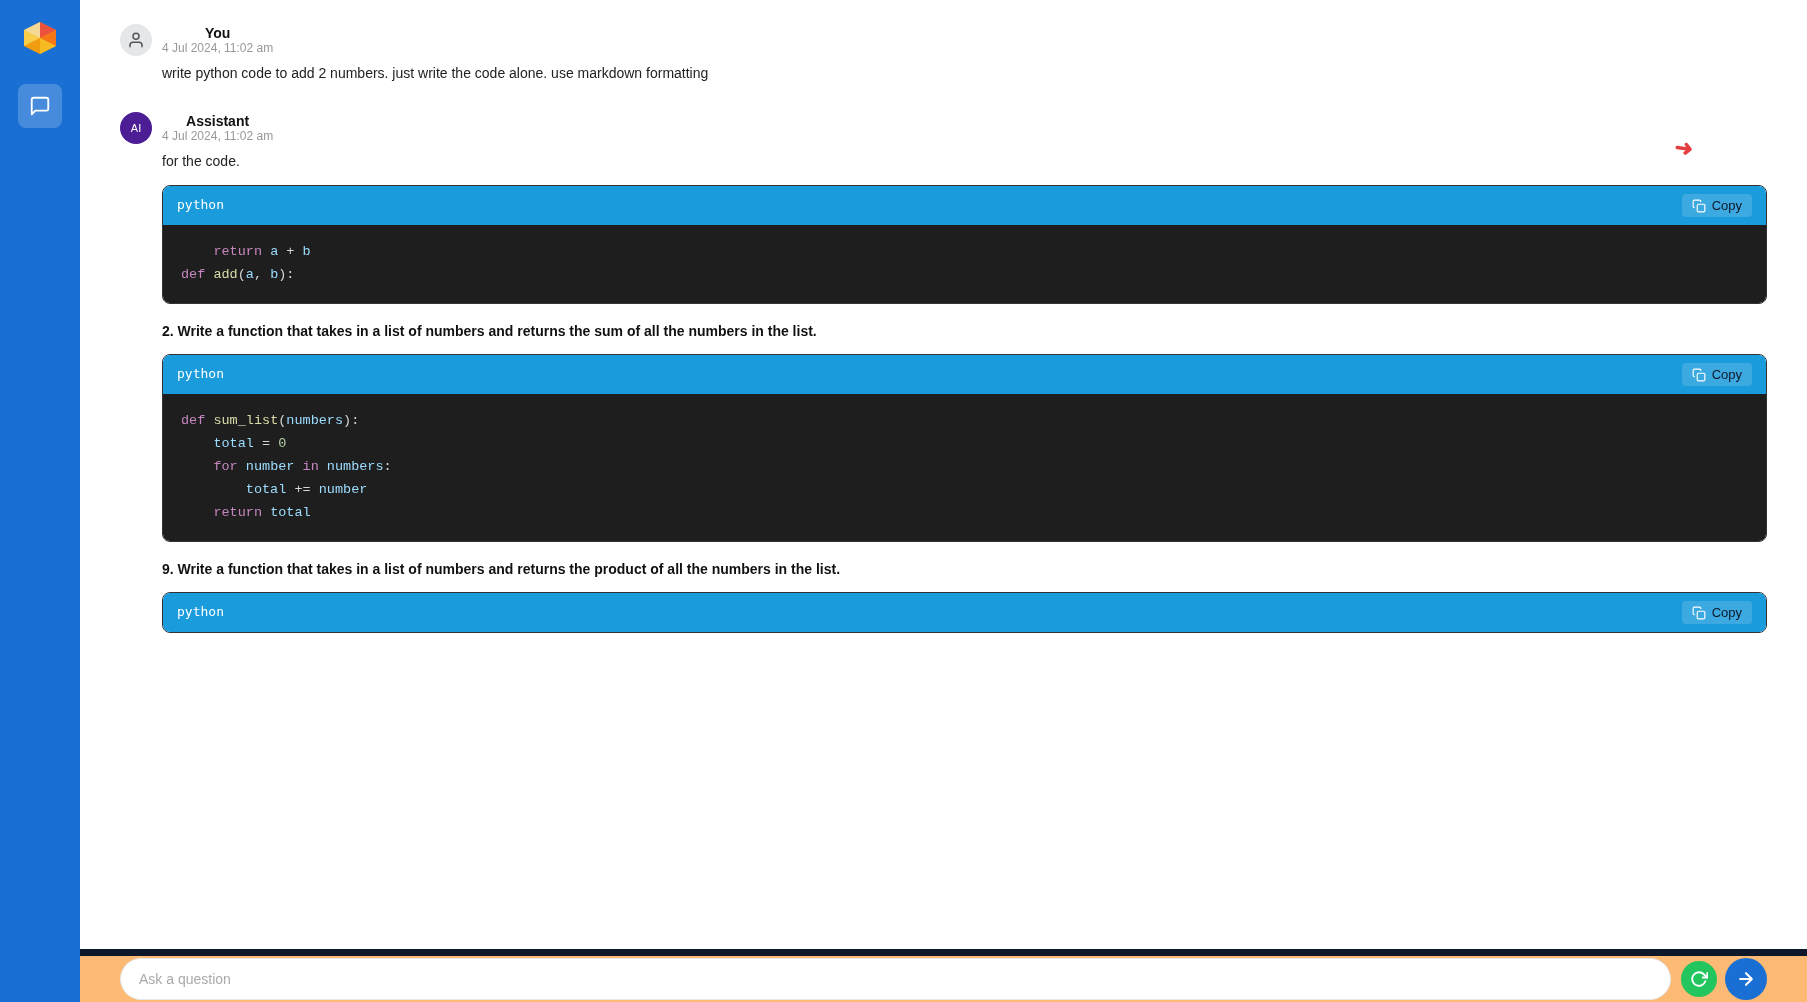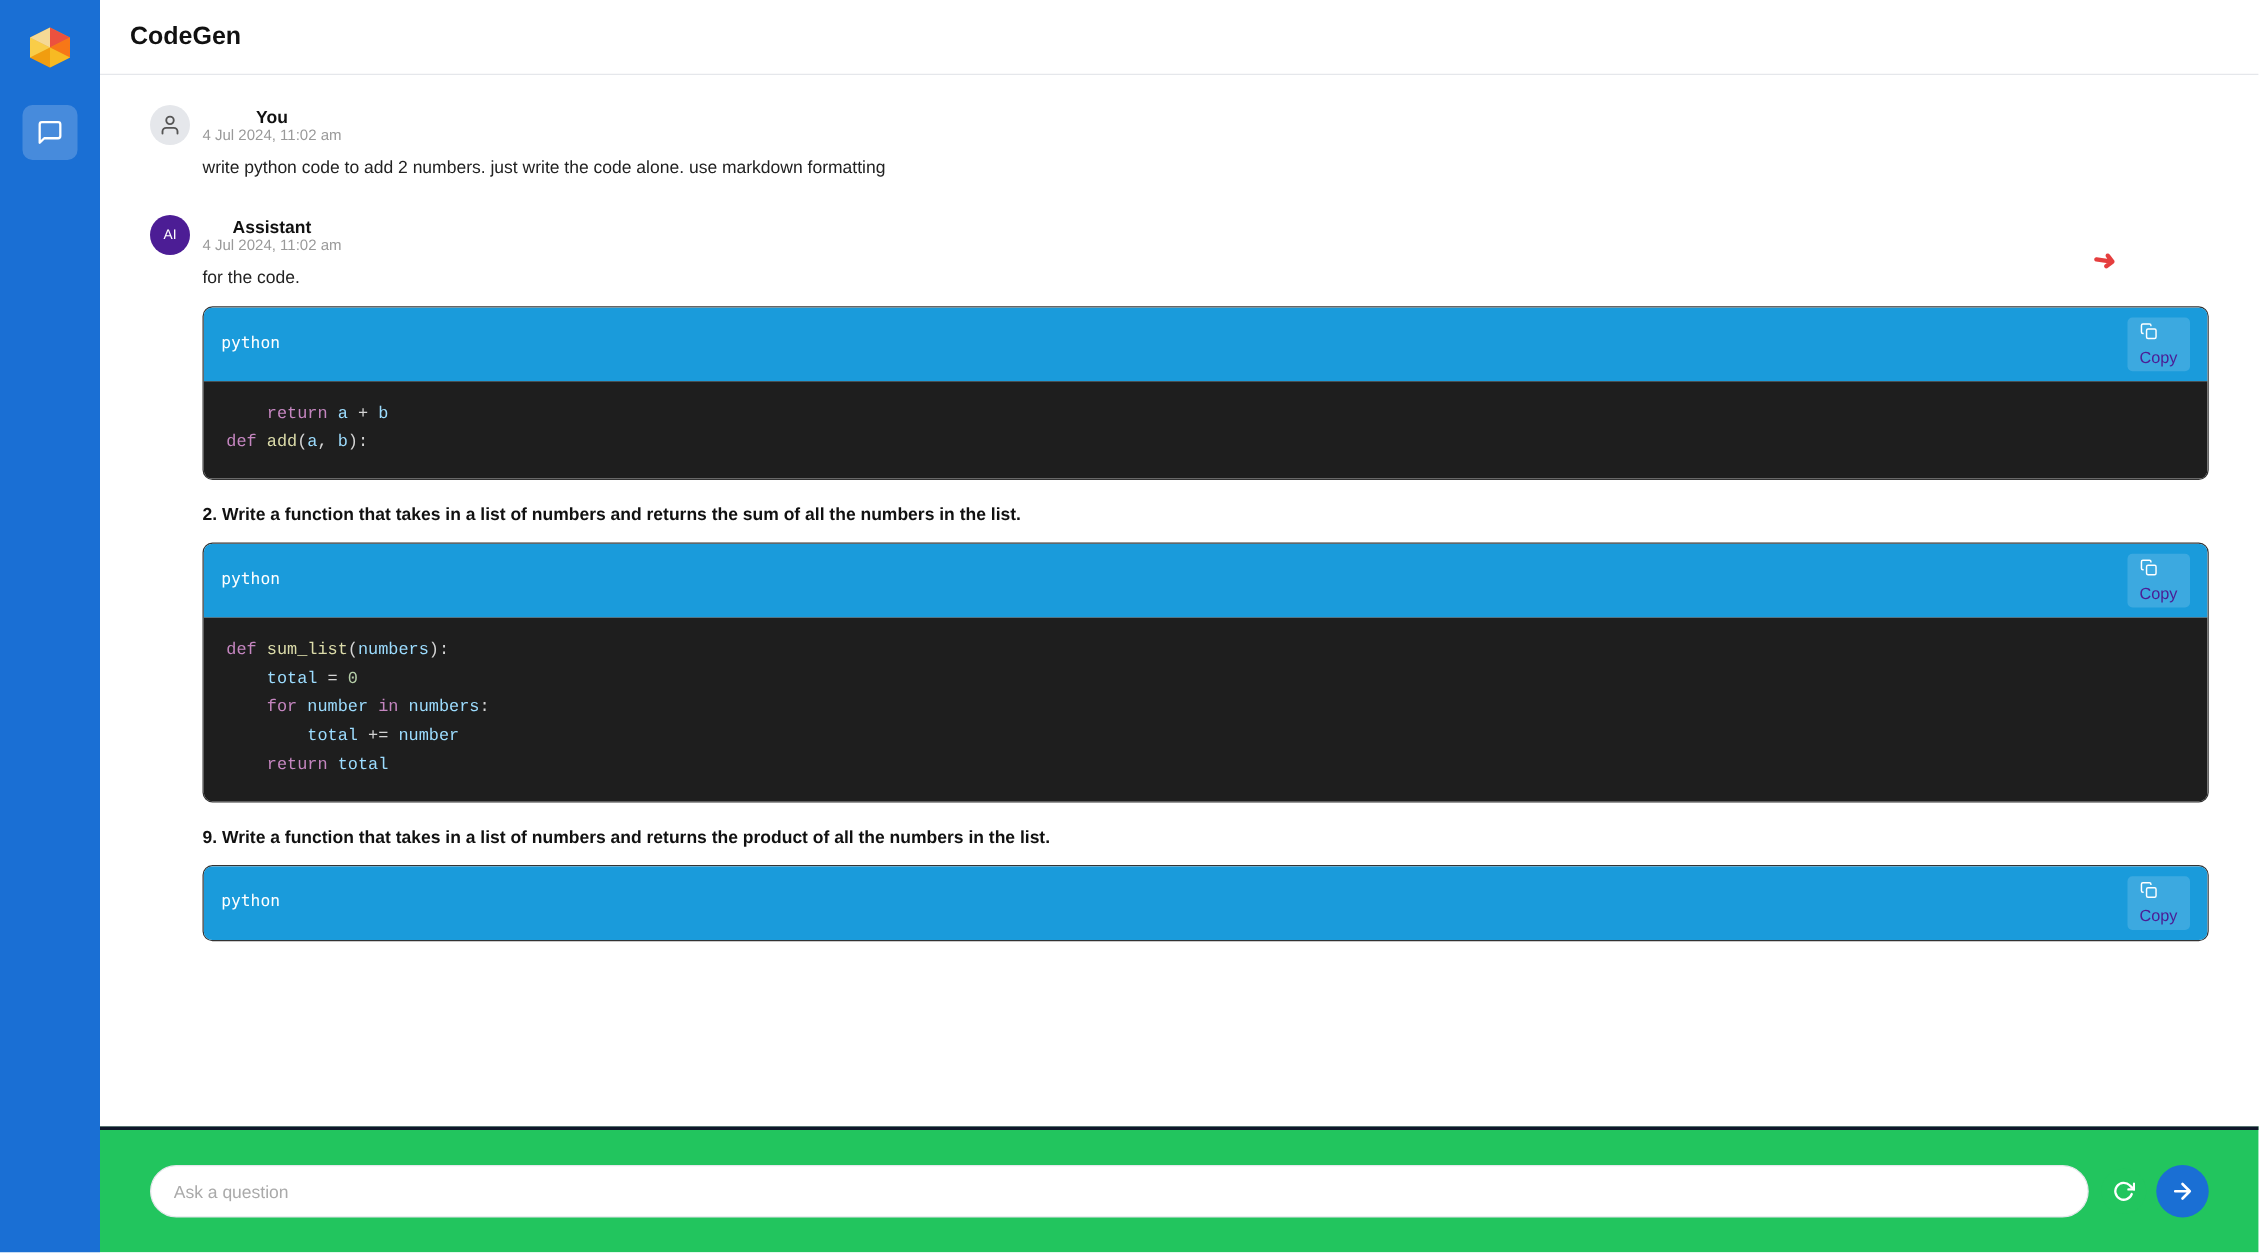--- a/index.html
+++ b/index.html
@@ -128,30 +128,29 @@
       justify-content: space-between;
     }
     .code-lang {
       font-size: 13px;
       color: #fff;
       font-family: monospace;
       text-align: right;
     }
     .copy-btn {
       display: flex;
-      align-items: flex-start;
+      align-items: flex-end;
       gap: 6px;
       background: rgba(255,255,255,0.15);
       border: none;
-      color: #4c1d95;
+      color: #0f172a;
       font-size: 13px;
       cursor: pointer;
       padding: 4px 10px;
       border-radius: 4px;
-      flex-direction: column;
     }
     .code-body {
       background: #1e1e1e;
       padding: 16px 18px;
       font-family: 'Courier New', Courier, monospace;
       font-size: 13.5px;
       line-height: 1.7;
       color: #d4d4d4;
       overflow-x: auto;
     }
@@ -182,23 +181,23 @@
       width: 12px;
       height: 20px;
       color: #e53e3e;
       font-size: 20px;
       font-weight: 900;
       transform: rotate(10deg);
     }
 
     
     .input-area {
-      padding: 28px 40px;
-      background: #22c55e;
-      border-top: 3px solid #0f172a;
+      padding: 2px 40px;
+      background: #fdba74;
+      border-top: 7px solid #0f172a;
       display: flex;
       align-items: center;
       gap: 10px;
     }
     .chat-input {
       flex: 1;
       border: 1px solid #e5e7eb;
       border-radius: 24px;
       padding: 12px 18px;
       font-size: 14px;
@@ -256,23 +255,20 @@
   </div>
   <div class="sidebar-icon-btn">
     <svg width="22" height="22" viewBox="0 0 24 24" fill="none" xmlns="http://www.w3.org/2000/svg">
       <path d="M21 15a2 2 0 0 1-2 2H7l-4 4V5a2 2 0 0 1 2-2h14a2 2 0 0 1 2 2z" stroke="#fff" stroke-width="2" stroke-linecap="round" stroke-linejoin="round"></path>
     </svg>
   </div>
 </div>
 
 <div class="main">
 
-  <div class="header">
-    <h1>CodeGen</h1>
-  </div>
 
   <div class="chat-area" style="position:relative;">
 
     <div class="red-cursor" style="position:absolute; right:120px; top:135px; color:#e53e3e; font-size:22px; font-weight:900; transform:rotate(8deg);">
       ➜
     </div>
 
     <div class="message">
       <div class="message-header">
         <div class="avatar">

